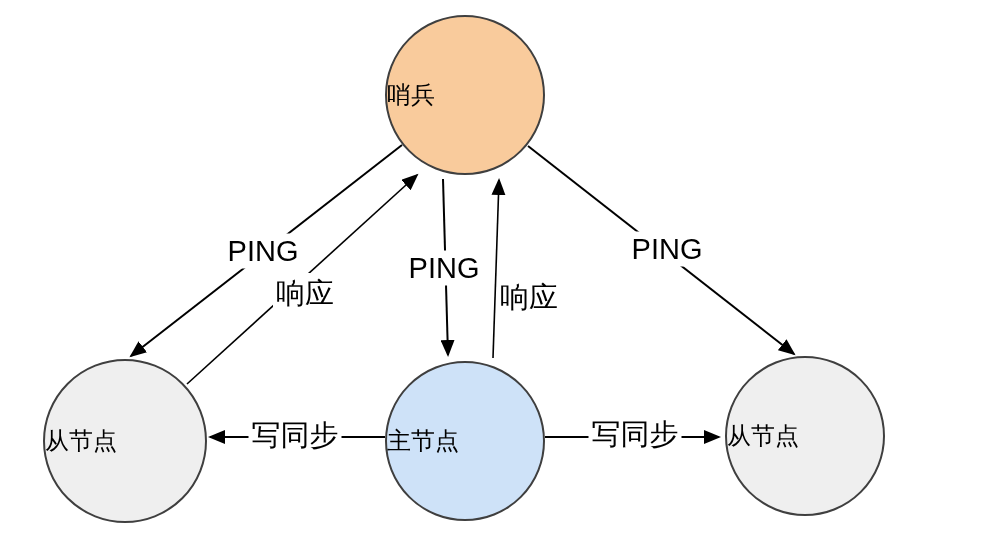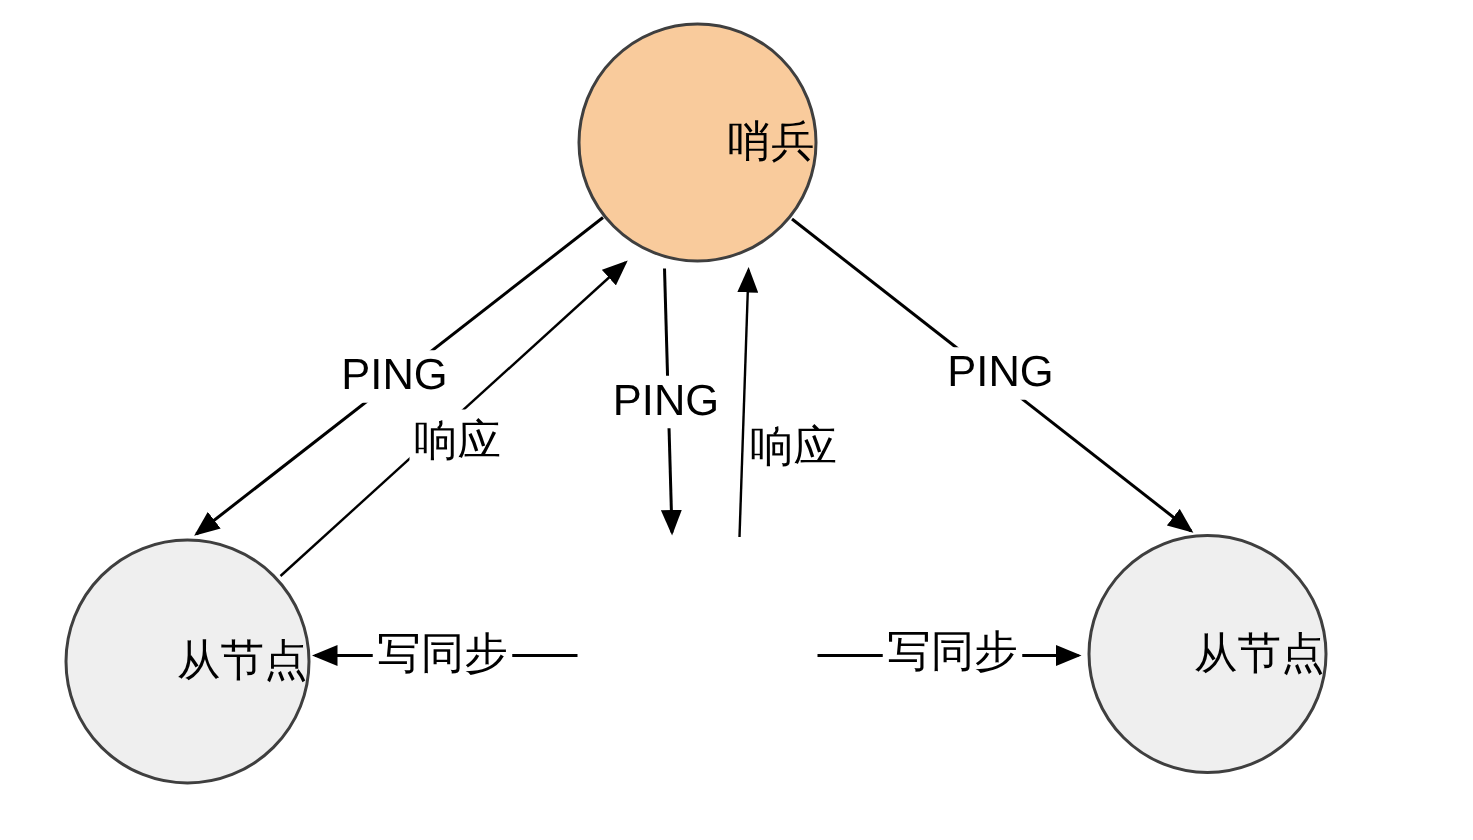--- a/index.html
+++ b/index.html
@@ -20,22 +20,22 @@
     width: 982px; height: 560px;
     z-index: 1;
   }
   .node {
     position: absolute;
     border: 2px solid #3f3f3f;
     border-radius: 50%;
     box-sizing: border-box;
     display: flex;
     align-items: center;
-    justify-content: flex-end;
-    font-size: 29px;
+    justify-content: flex-start;
+    font-size: 24px;
     color: #000000;
     z-index: 3;
   }
   .node-sentinel   { left: 385px; top: 15px;  width: 160px; height: 160px; }
   .node-slave-left { left: 43px;  top: 359px; width: 164px; height: 164px; }
   .node-master     { left: 385px; top: 361px; width: 160px; height: 160px; }
   .node-slave-right{ left: 725px; top: 356px; width: 160px; height: 160px; }
   .edge-label {
     position: absolute;
     transform: translate(-50%, -50%);
@@ -83,18 +83,21 @@
   <div class="edge-label lbl-sync-right">写同步</div>
 
   <div class="node node-sentinel" style="background-color: rgb(249, 203, 156);">
     <span>哨兵</span>
   </div>
 
   <div class="node node-slave-left" style="background-color: rgb(239, 239, 239);">
     <span>从节点</span>
   </div>
 
+  <div class="node node-master" style="background-color: rgb(206, 226, 248);">
+    <span>主节点</span>
+  </div>
 
   <div class="node node-slave-right" style="background-color: rgb(239, 239, 239);">
     <span>从节点</span>
   </div>
 
 </div>
 
 </body></html>

